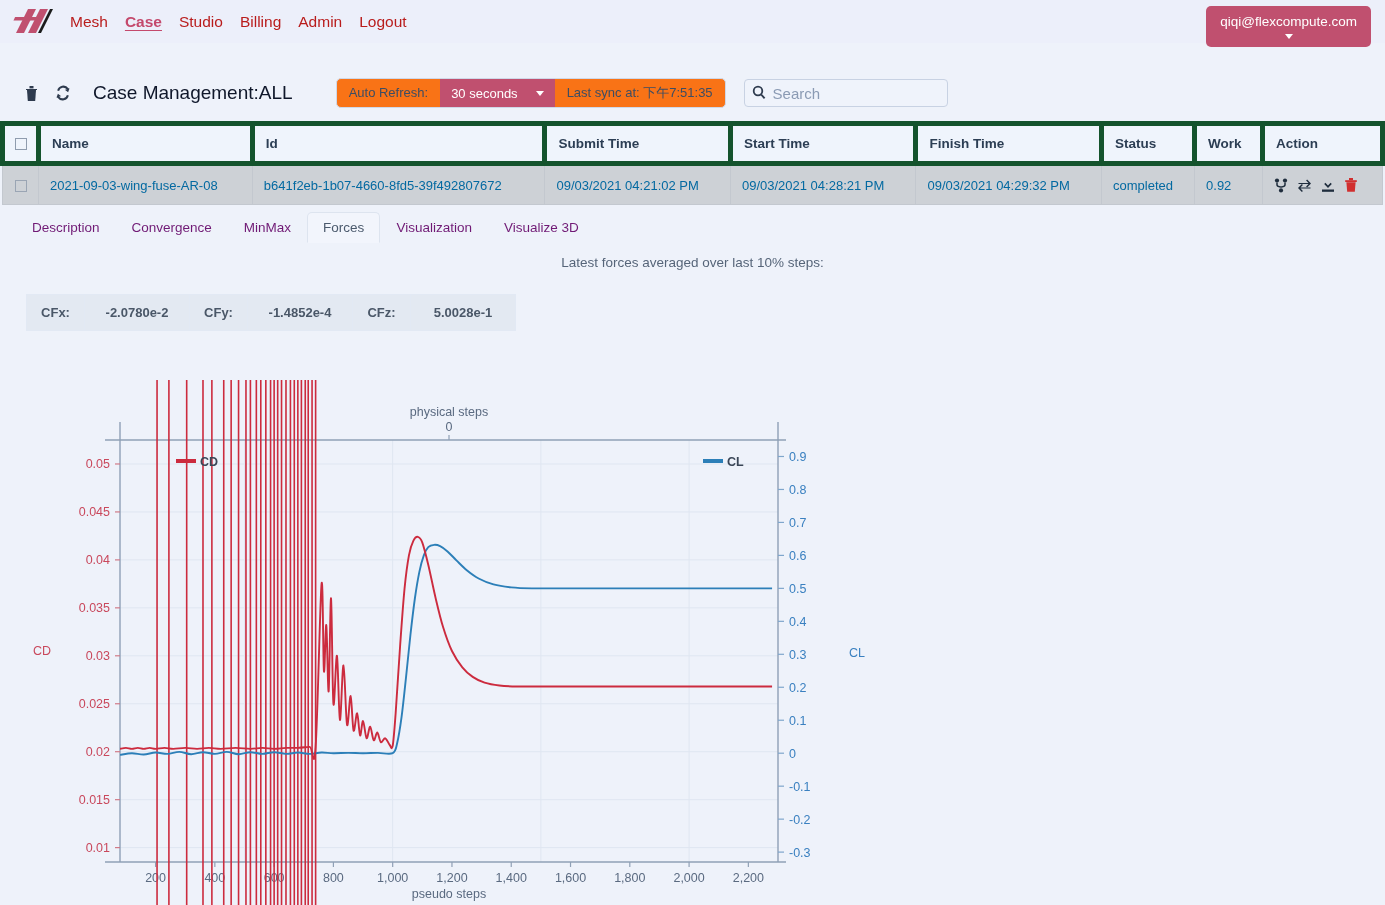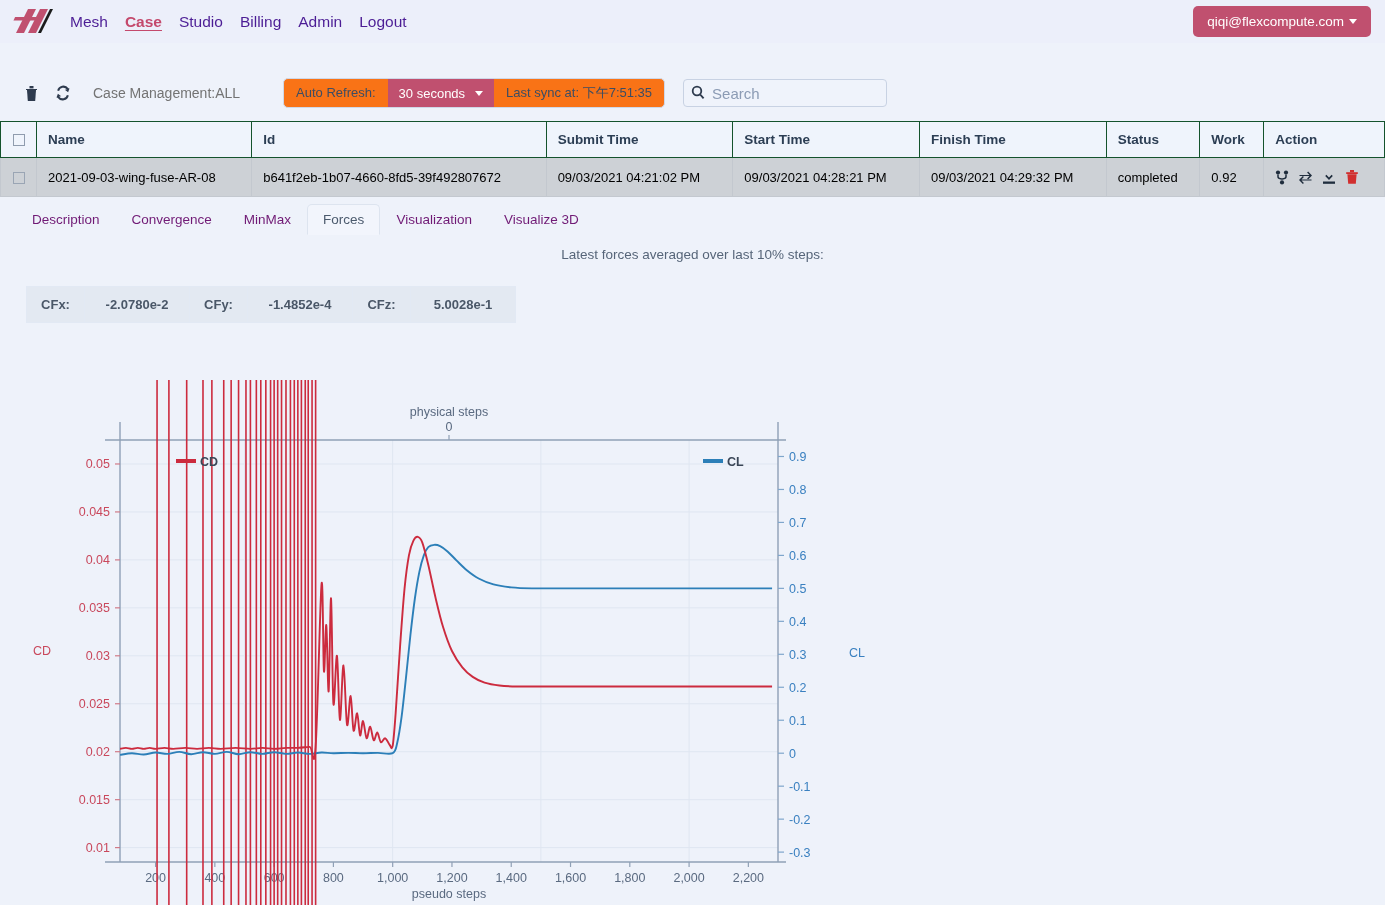--- a/index.html
+++ b/index.html
@@ -15,21 +15,21 @@
     height: 43px;
     background: #eceffa;
     display: flex;
     align-items: center;
     padding: 0 14px 0 12px;
     position: relative;
   }
   #logo { width: 42px; height: 30px; margin-right: 16px; flex: none; }
   .nav-links { display: flex; align-items: center; gap: 17px; }
   .nav-link {
-    color: #4c1d95;
+    color: #b91c1c;
     font-size: 15.5px;
     text-decoration: none;
     cursor: pointer;
     white-space: nowrap;
   }
   .nav-link.active {
     font-weight: bold;
     text-decoration: underline;
     text-underline-offset: 3px;
     color: #c4496c;
@@ -38,50 +38,50 @@
     position: absolute;
     right: 14px; top: 6px;
     background: #c0506f;
     color: #fff;
     border: none;
     border-radius: 5px;
     font-size: 13.5px;
     padding: 8px 14px;
     font-family: "Liberation Sans", sans-serif;
     cursor: pointer;
-    display: flex; align-items: center; gap: 5px;
+    display: flex; align-items: center; gap: 5px; flex-direction: column;
   }
   .caret { width:0;height:0;border-left:4px solid transparent;border-right:4px solid transparent;border-top:5px solid currentColor;display:inline-block; }
 
   
   #toolbar {
     height: 48px;
     display: flex;
     align-items: center;
     padding: 0 18px;
     margin-top: 26px;
     gap: 0;
   }
   .tb-icon { width: 26px; height: 22px; cursor: pointer; display:flex;align-items:center;justify-content:center;color:#2e3b4e;}
-  #case-mgmt-label { font-size: 14px; color: #737373; margin-left: 17px; }
+  #case-mgmt-label { font-size: 19px; color: #0f172a; margin-left: 17px; }
   #refresh-group {
     display: flex; align-items: center;
     margin-left: 43px;
     border: 1px solid #cfd8e8;
     border-radius: 5px;
     overflow: hidden;
     height: 30px;
     background: #f97316;
   }
   .rg-label { font-size: 13px; color: #3d4d63; padding: 0 12px; line-height: 28px; }
   #auto-refresh-select {
     background: #c0506f; color: #fff; border: none;
     font-size: 13px; padding: 0 11px; height: 30px;
     font-family: "Liberation Sans", sans-serif;
-    cursor: pointer; display:flex;align-items:center;gap:10px;
+    cursor: pointer; display:flex;align-items:center;gap:18px;
   }
   #search-wrap {
     margin-left: 18px;
     position: relative;
     width: 204px;
   }
   #search-input {
     width: 100%; height: 28px;
     border: 1px solid #c8d2e3;
     border-radius: 4px;
@@ -95,27 +95,27 @@
   .search-ico { position:absolute; left:8px; top:6px; color:#2e3b4e; }
 
   
   #case-table { width: 100%; border-collapse: collapse; font-size: 13px; margin-top: 4px;}
   #case-table th {
     background: #eff4fc;
     color: #2c3e54;
     font-weight: bold;
     text-align: left;
     padding: 10px 11px;
-    border: 1px solid #14532d;
+    border: 5px solid #14532d;
     font-size: 13.5px;
     white-space: nowrap;
   }
   #case-table td {
     background: #cdd1d6;
-    color: #000000;
+    color: #0369a1;
     padding: 11px 11px;
     border: 1px solid #c3c8cf;
     white-space: nowrap;
     font-size: 13px;
   }
   .col-chk { width: 36px; text-align: center !important; padding-left:0 !important;padding-right:0 !important;}
   .chk { width: 12px; height: 12px; border: 1px solid #9aa5b4; background: transparent; display:inline-block; cursor:pointer; vertical-align: middle;}
   th .chk { border-color: #8f9cae; }
   .actions-cell { }
   .action-icons { display: flex; gap: 9px; align-items: center; }

